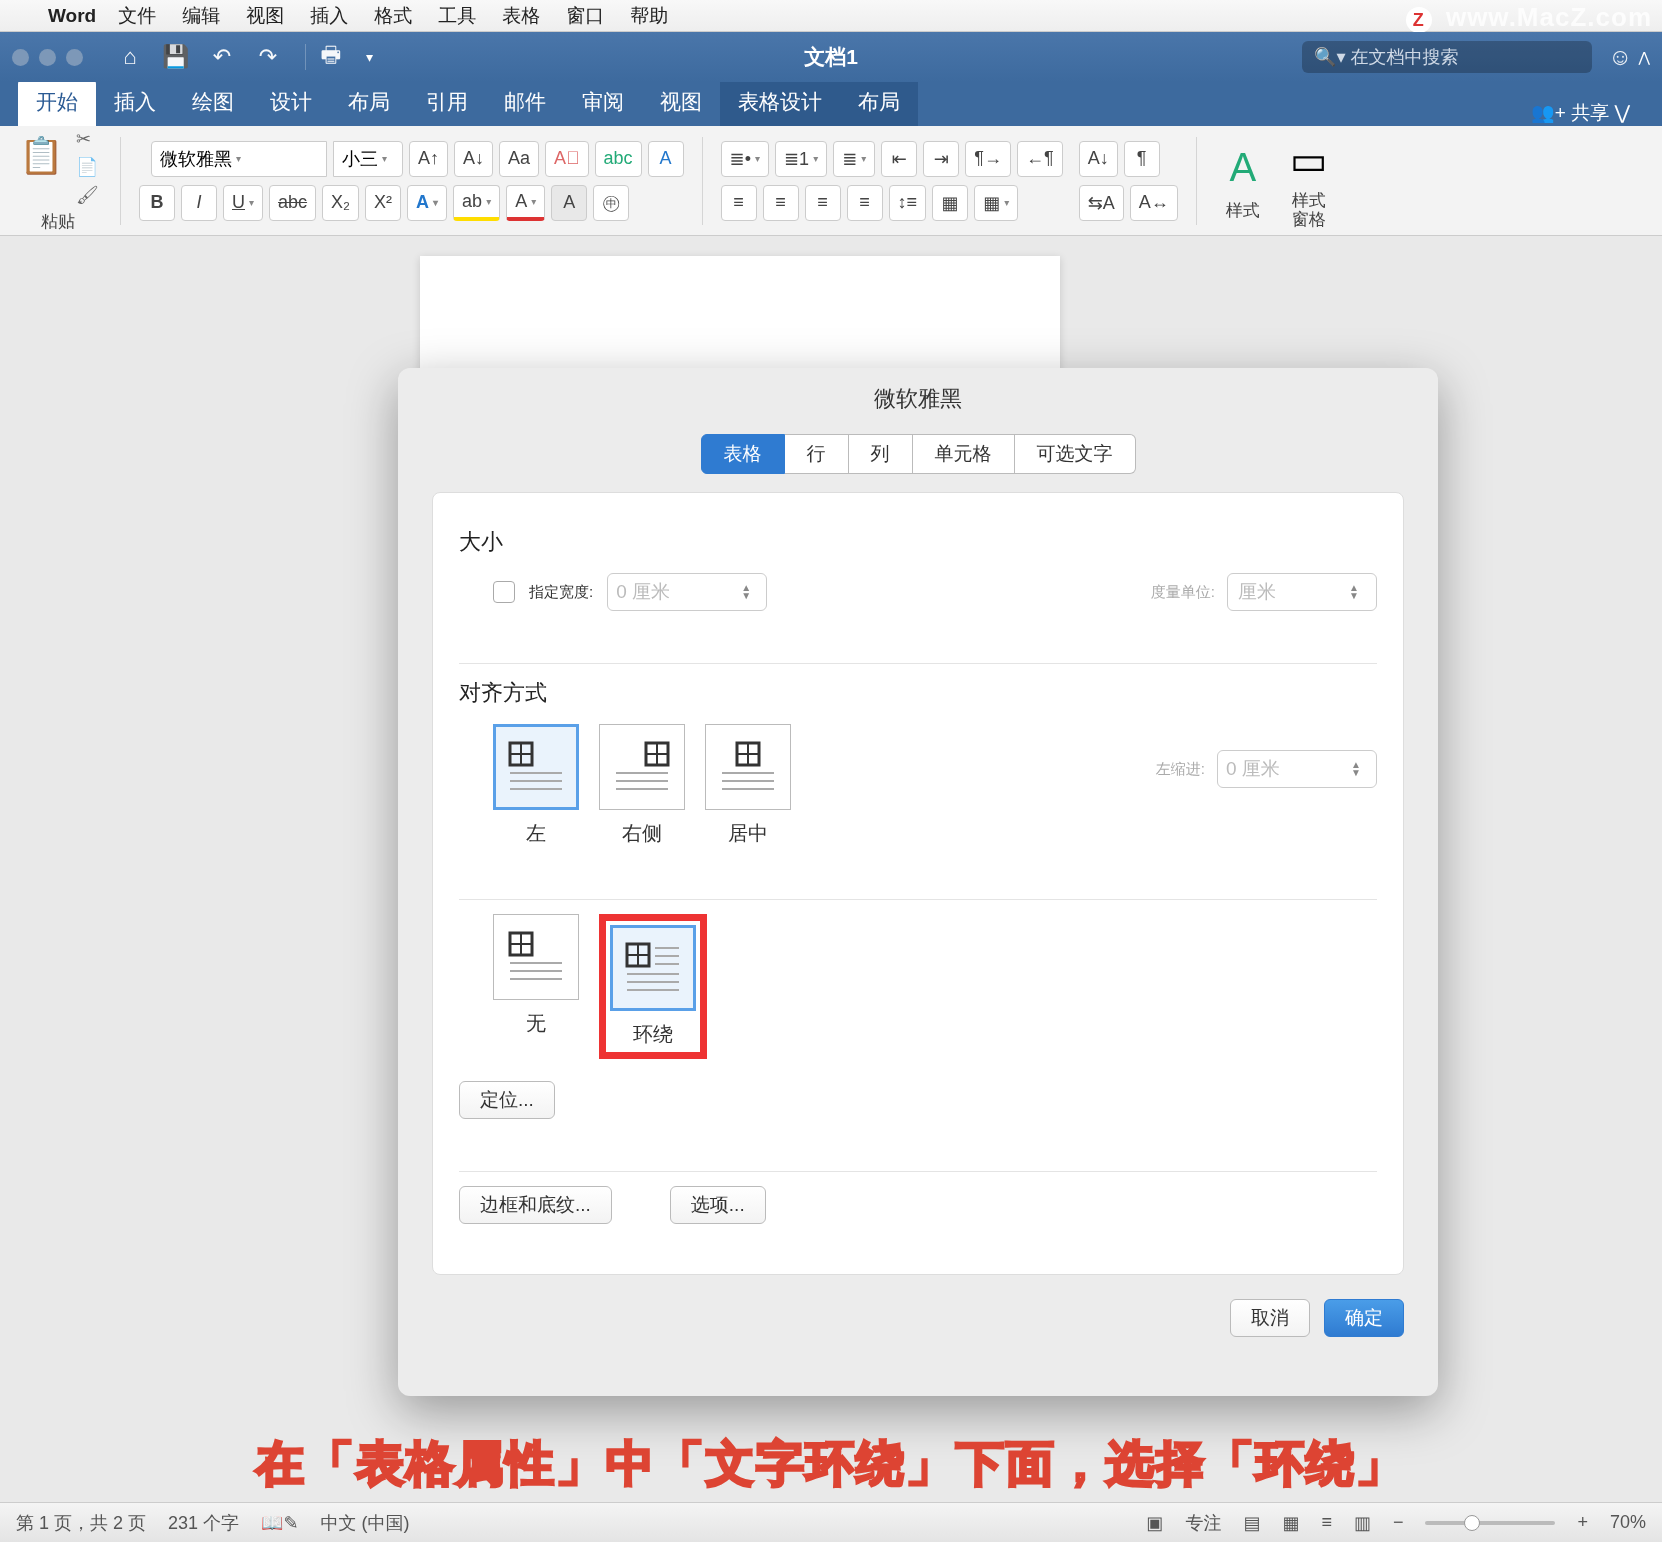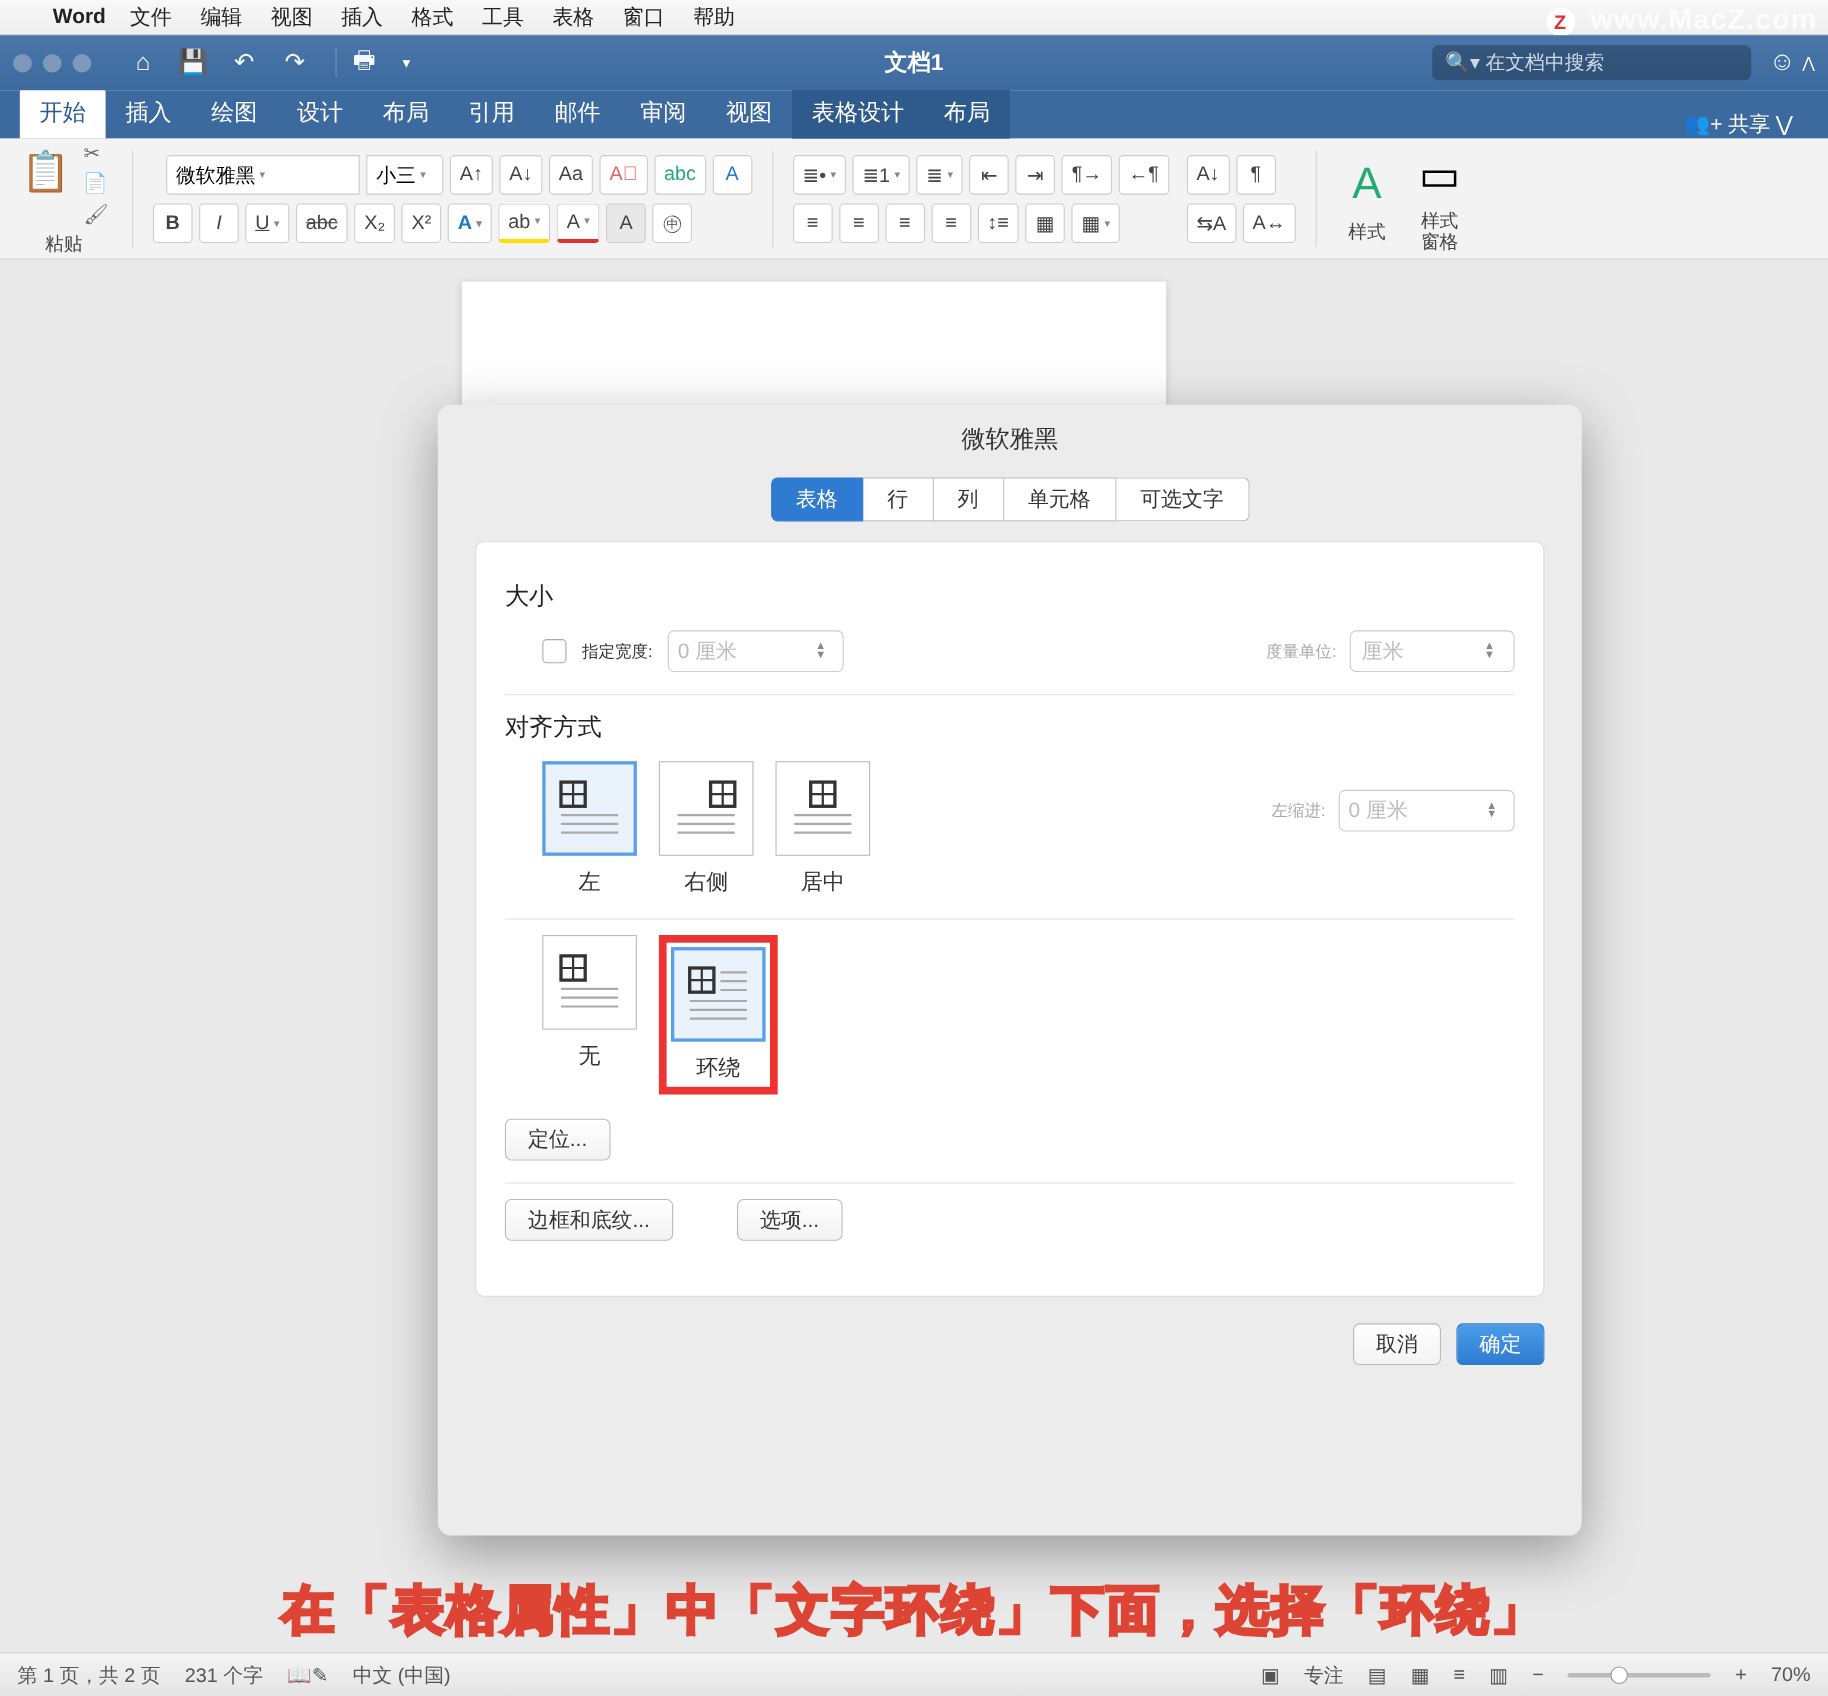--- a/index.html
+++ b/index.html
@@ -55,21 +55,21 @@
 .dialog { position:absolute; left:398px; top:368px; width:1040px; height:1028px; background:#ececec; border-radius:12px; box-shadow:0 15px 50px rgba(0,0,0,.35); }
 .dialog-title { text-align:center; font-size:22px; padding:16px 0 10px; color:#333; }
 .seg-control { display:flex; justify-content:center; margin:10px 0 18px; }
 .seg { border:1px solid #bbb; padding:6px 22px; font-size:19px; background:#fff; color:#333; }
 .seg:first-child { border-radius:6px 0 0 6px; }
 .seg:last-child { border-radius:0 6px 6px 0; }
 .seg.active { background:#2f7bd1; color:#fff; border-color:#2f7bd1; }
 .seg + .seg { border-left:none; }
 .panel { margin:0 34px; background:#fff; border:1px solid #ddd; border-radius:8px; padding:20px 26px 30px; }
 .section { padding:14px 0 20px; }
-.section + .section { border-top:1px solid #e4e4e4; }
+.section + .section { border-top:1px solid #e4e4e4;margin-top:32px; }
 .sec-title { font-size:22px; color:#222; margin-bottom:16px; }
 .row { display:flex; align-items:center; gap:14px; flex-wrap:wrap; }
 .chk { width:22px; height:22px; border:1px solid #aaa; border-radius:4px; background:#fff; }
 .lbl { font-size:15px; color:#333; }
 .lbl.disabled { color:#aaa; }
 .numfield { display:flex; align-items:center; background:#fff; border:1px solid #ccc; border-radius:6px; padding:4px 8px; width:160px; height:38px; font-size:19px; color:#bbb; }
 .stepper { width:24px; display:flex; flex-direction:column; margin-left:auto; font-size:10px; color:#888; line-height:8px; text-align:center; }
 .unit-sel { margin-left:auto; display:flex; align-items:center; gap:12px; }
 .combo { width:150px; height:38px; border:1px solid #ccc; border-radius:6px; background:#fff; display:flex; align-items:center; padding:0 10px; font-size:19px; color:#bbb; }
 

